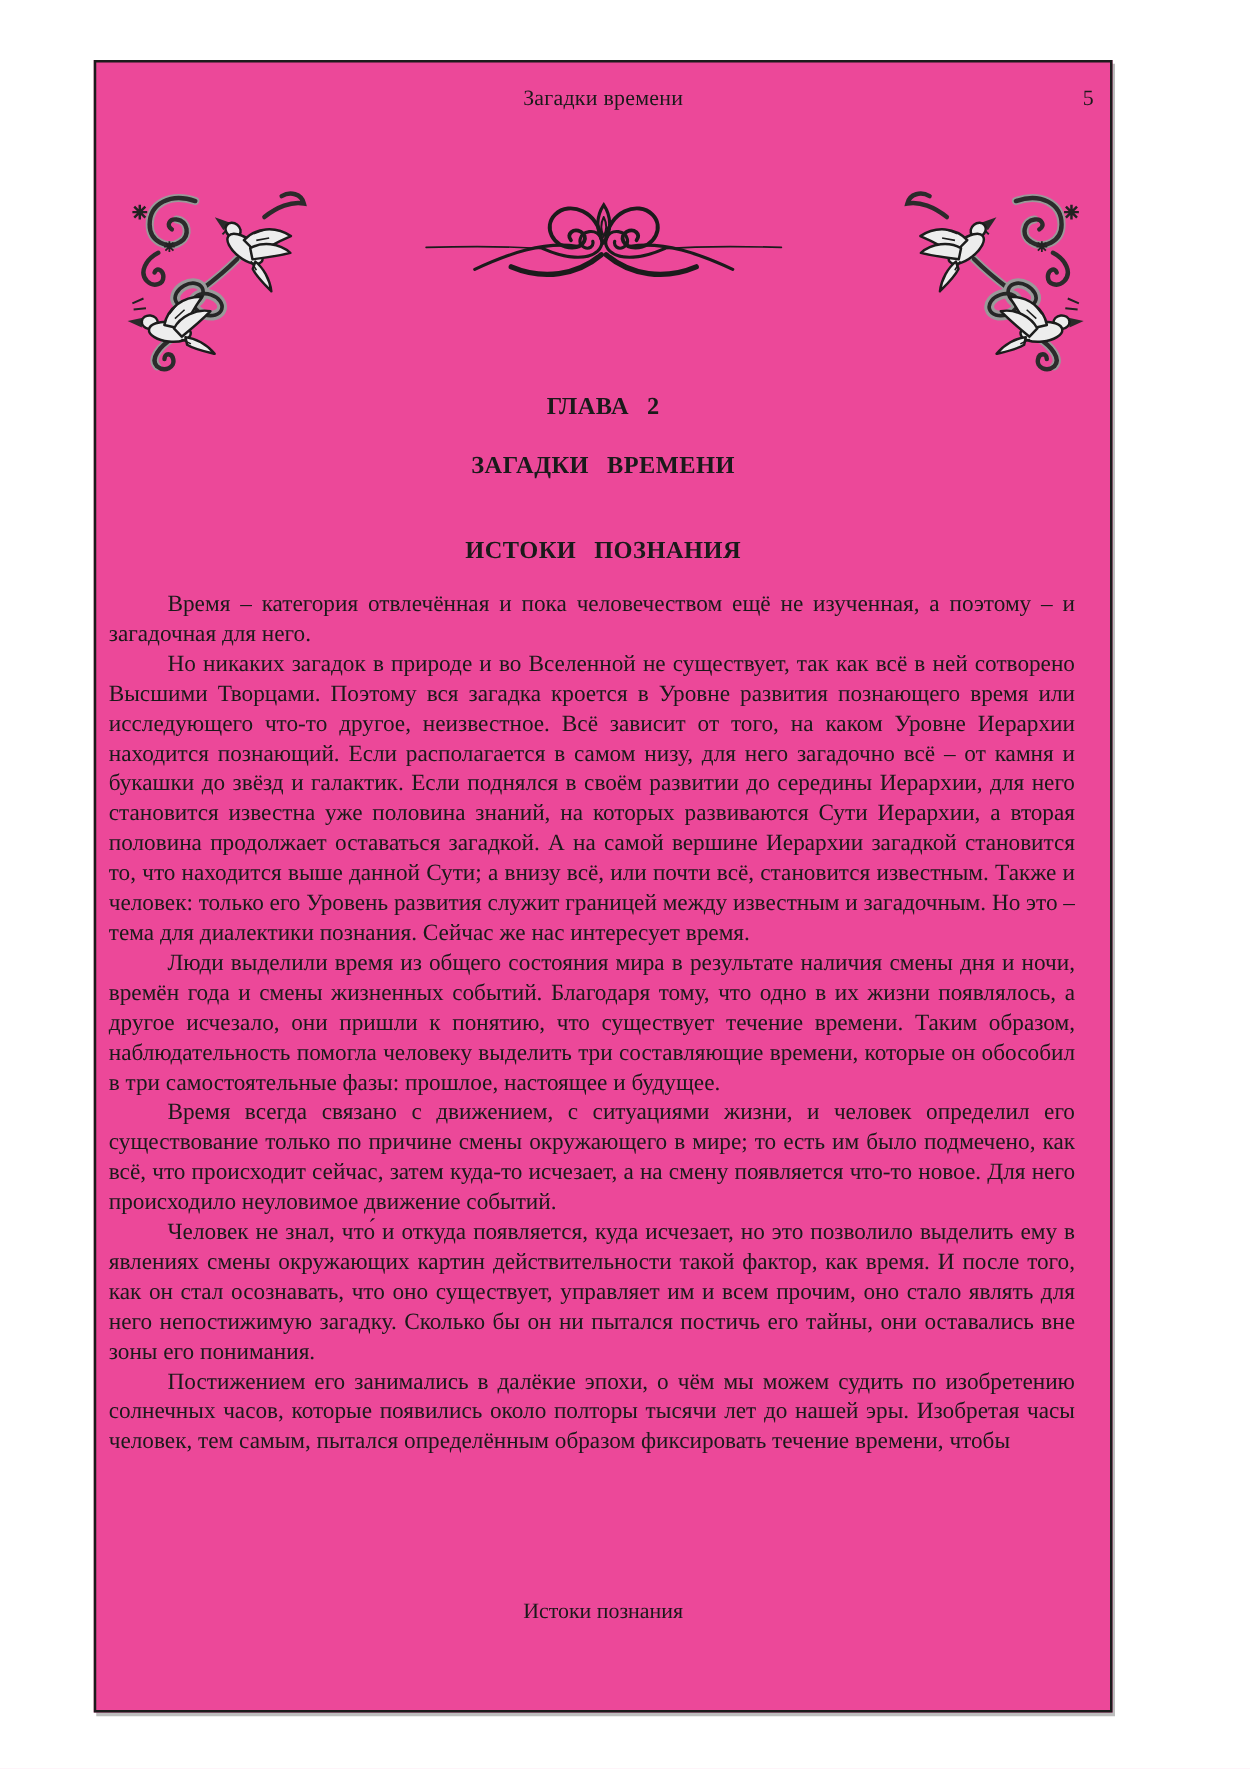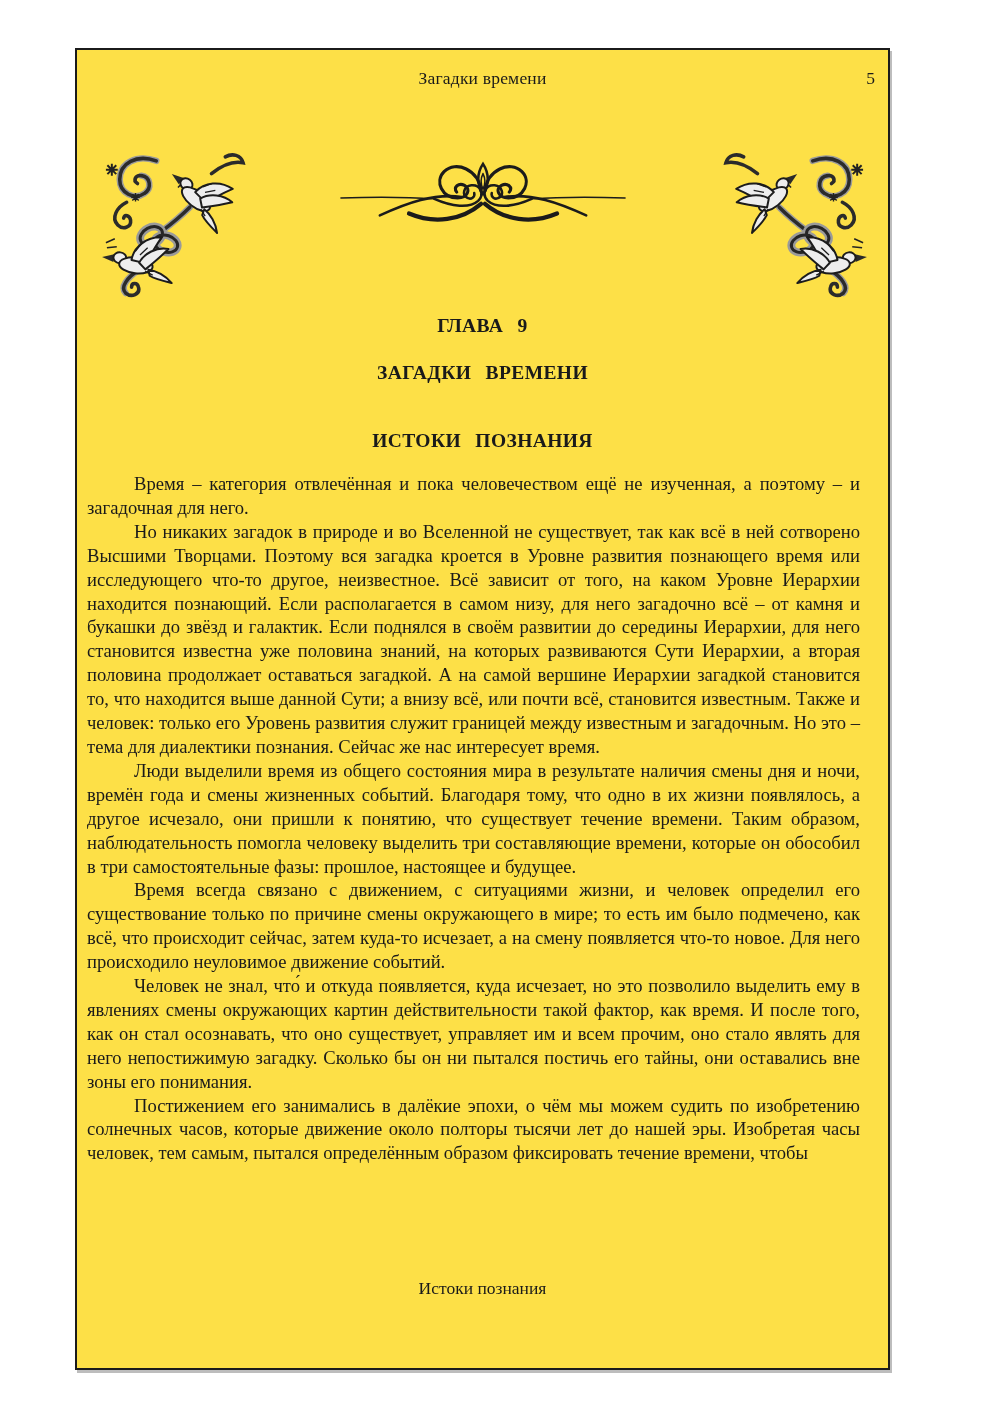--- a/index.html
+++ b/index.html
@@ -3,21 +3,21 @@
 <meta charset="utf-8">
 <style>
   html,body{margin:0;padding:0;background:#ffffff;}
   body{
     width:1000px;height:1415px;position:relative;
     font-family:"Liberation Serif","DejaVu Serif",serif;
     color:#1a1a1a;
   }
   .frame{
     position:absolute;left:75px;top:48px;width:811px;height:1318px;
-    border:2px solid #1b1b1b;background:#fde047;
+    border:2px solid #1b1b1b;background:#ec4899;
     box-shadow:2px 3px 0 #bdbdbd;
   }
   .running-head{
     position:absolute;top:18px;left:0;width:100%;
     text-align:center;font-size:17.5px;letter-spacing:.2px;
   }
   .page-num{
     position:absolute;top:18px;right:13px;font-size:17.5px;
   }
   .ornaments{position:absolute;top:96px;left:0;right:0;height:155px;}
@@ -145,28 +145,28 @@
         <use href="#sp" xlink:href="#sp" transform="translate(41,50) scale(0.72)"></use>
         <g stroke="#222" stroke-width="1.6" fill="none">
           <path d="M84,40 l7,-7 M90,48 l9,-5 M20,92 l-9,4 M22,100 l-10,1"></path>
         </g>
         <use href="#dv" xlink:href="#dv" transform="translate(106,47) rotate(38)"></use>
         <use href="#dv" xlink:href="#dv" transform="translate(42,113) rotate(6)"></use>
       </svg>
     </span>
   </div>
 
-  <div class="heading chapter-label">ГЛАВА 9</div>
+  <div class="heading chapter-label">ГЛАВА 2</div>
   <div class="heading chapter-title">ЗАГАДКИ ВРЕМЕНИ</div>
   <div class="heading section-title">ИСТОКИ ПОЗНАНИЯ</div>
 
   <div class="body-text">
     <p>Время – категория отвлечённая и пока человечеством ещё не изученная, а поэтому – и загадочная для него.</p>
     <p>Но никаких загадок в природе и во Вселенной не существует, так как всё в ней сотворено Высшими Творцами. Поэтому вся загадка кроется в Уровне развития познающего время или исследующего что-то другое, неизвестное. Всё зависит от того, на каком Уровне Иерархии находится познающий. Если располагается в самом низу, для него загадочно всё – от камня и букашки до звёзд и галактик. Если поднялся в своём развитии до середины Иерархии, для него становится известна уже половина знаний, на которых развиваются Сути Иерархии, а вторая половина продолжает оставаться загадкой. А на самой вершине Иерархии загадкой становится то, что находится выше данной Сути; а внизу всё, или почти всё, становится известным. Также и человек: только его Уровень развития служит границей между известным и загадочным. Но это – тема для диалектики познания. Сейчас же нас интересует время.</p>
     <p>Люди выделили время из общего состояния мира в результате наличия смены дня и ночи, времён года и смены жизненных событий. Благодаря тому, что одно в их жизни появлялось, а другое исчезало, они пришли к понятию, что существует течение времени. Таким образом, наблюдательность помогла человеку выделить три составляющие времени, которые он обособил в три самостоятельные фазы: прошлое, настоящее и будущее.</p>
     <p>Время всегда связано с движением, с ситуациями жизни, и человек определил его существование только по причине смены окружающего в мире; то есть им было подмечено, как всё, что происходит сейчас, затем куда-то исчезает, а на смену появляется что-то новое. Для него происходило неуловимое движение событий.</p>
     <p>Человек не знал, что́ и откуда появляется, куда исчезает, но это позволило выделить ему в явлениях смены окружающих картин действительности такой фактор, как время. И после того, как он стал осознавать, что оно существует, управляет им и всем прочим, оно стало являть для него непостижимую загадку. Сколько бы он ни пытался постичь его тайны, они оставались вне зоны его понимания.</p>
-    <p>Постижением его занимались в далёкие эпохи, о чём мы можем судить по изобретению солнечных часов, которые движение около полторы тысячи лет до нашей эры. Изобретая часы человек, тем самым, пытался определённым образом фиксировать течение времени, чтобы</p>
+    <p>Постижением его занимались в далёкие эпохи, о чём мы можем судить по изобретению солнечных часов, которые появились около полторы тысячи лет до нашей эры. Изобретая часы человек, тем самым, пытался определённым образом фиксировать течение времени, чтобы</p>
   </div>
 
   <div class="footer-title">Истоки познания</div>
 
 </div>
 
 </body></html>

